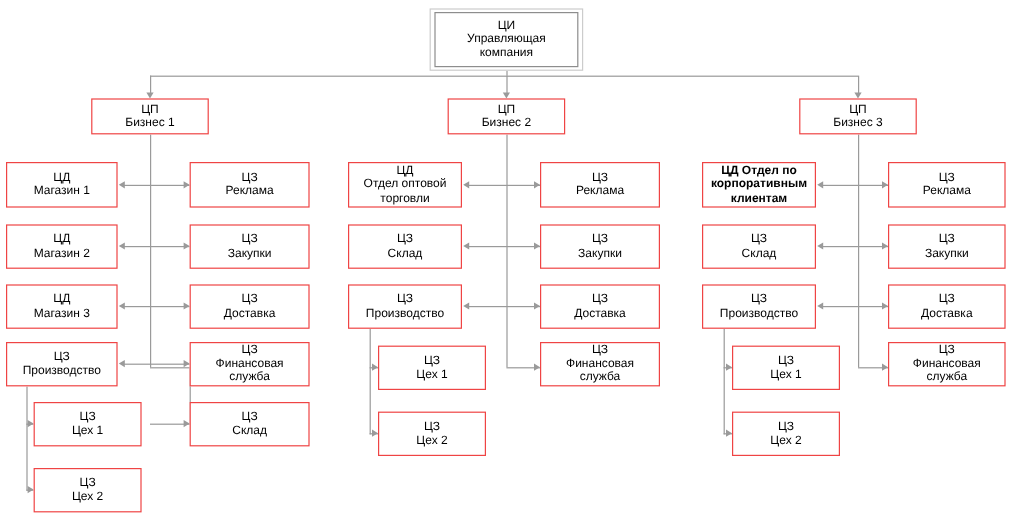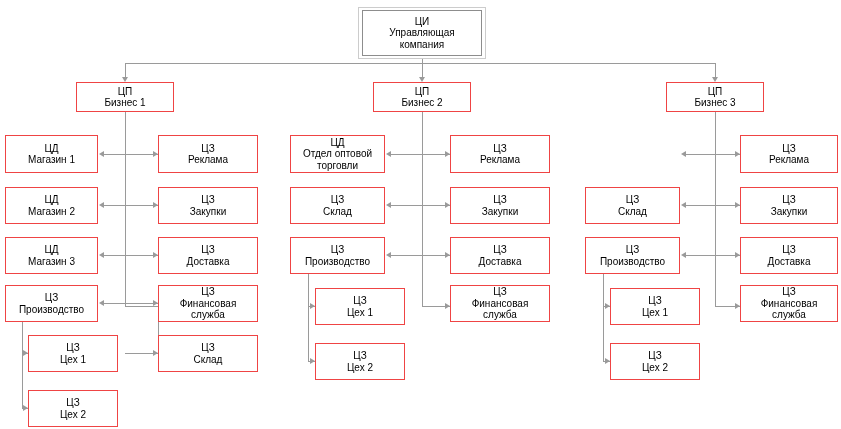--- a/index.html
+++ b/index.html
@@ -251,20 +251,25 @@
   <div class="arrow right" style="left:310px; top:303px;"></div>
   <div class="line h" style="left:308px; top:361px; width:7px;"></div>
   <div class="arrow right" style="left:310px; top:358px;"></div>
 
   <div class="node" style="left:666px; top:82px; width:98px; height:30px;">
     <span class="txt">ЦП
 Бизнес 3</span>
   </div>
   <div class="line v" style="left:715px; top:112px; height:194px;"></div>
 
+  <div class="node bold" style="left:585px; top:135px; width:95px; height:38px;">
+    <span class="txt">ЦД Отдел по
+корпоративным
+клиентам</span>
+  </div>
   <div class="node" style="left:585px; top:187px; width:95px; height:37px;">
     <span class="txt">ЦЗ
 Склад</span>
   </div>
   <div class="node" style="left:585px; top:237px; width:95px; height:37px;">
     <span class="txt">ЦЗ
 Производство</span>
   </div>
 
   <div class="node" style="left:740px; top:135px; width:98px; height:38px;">

